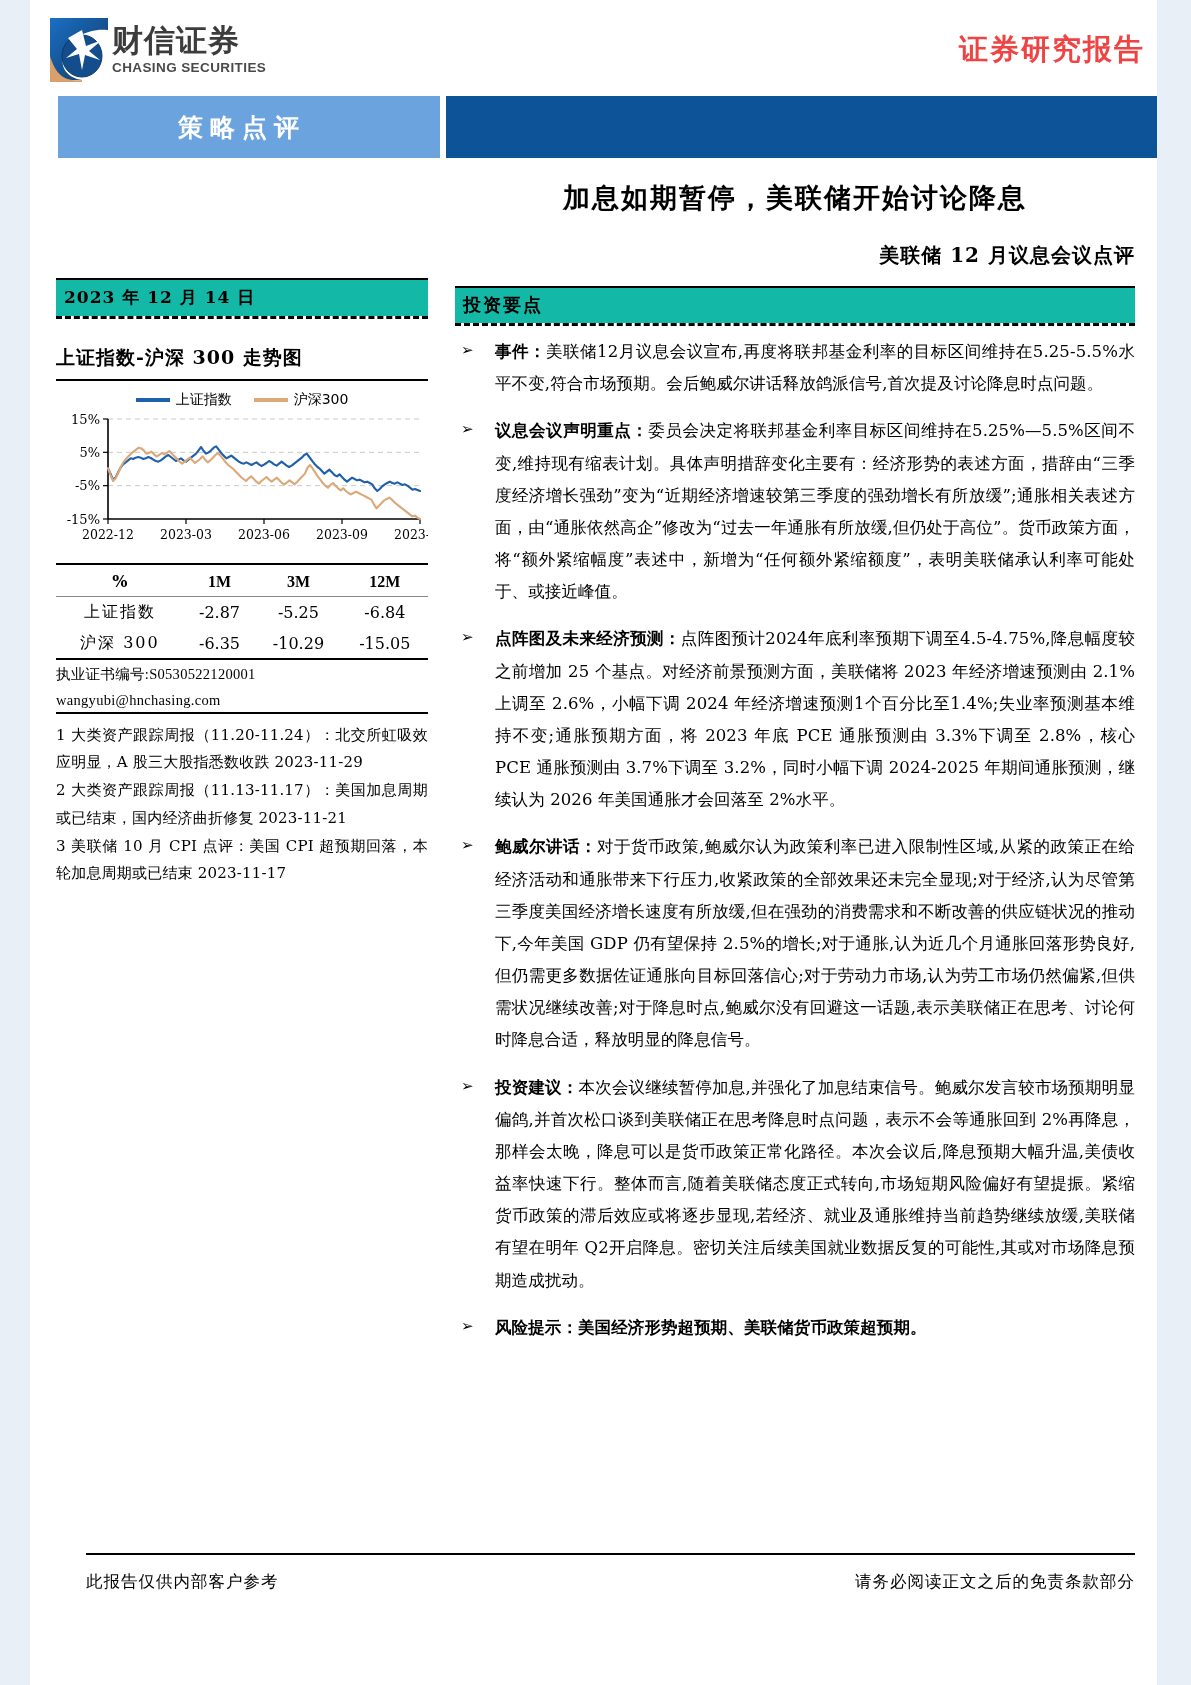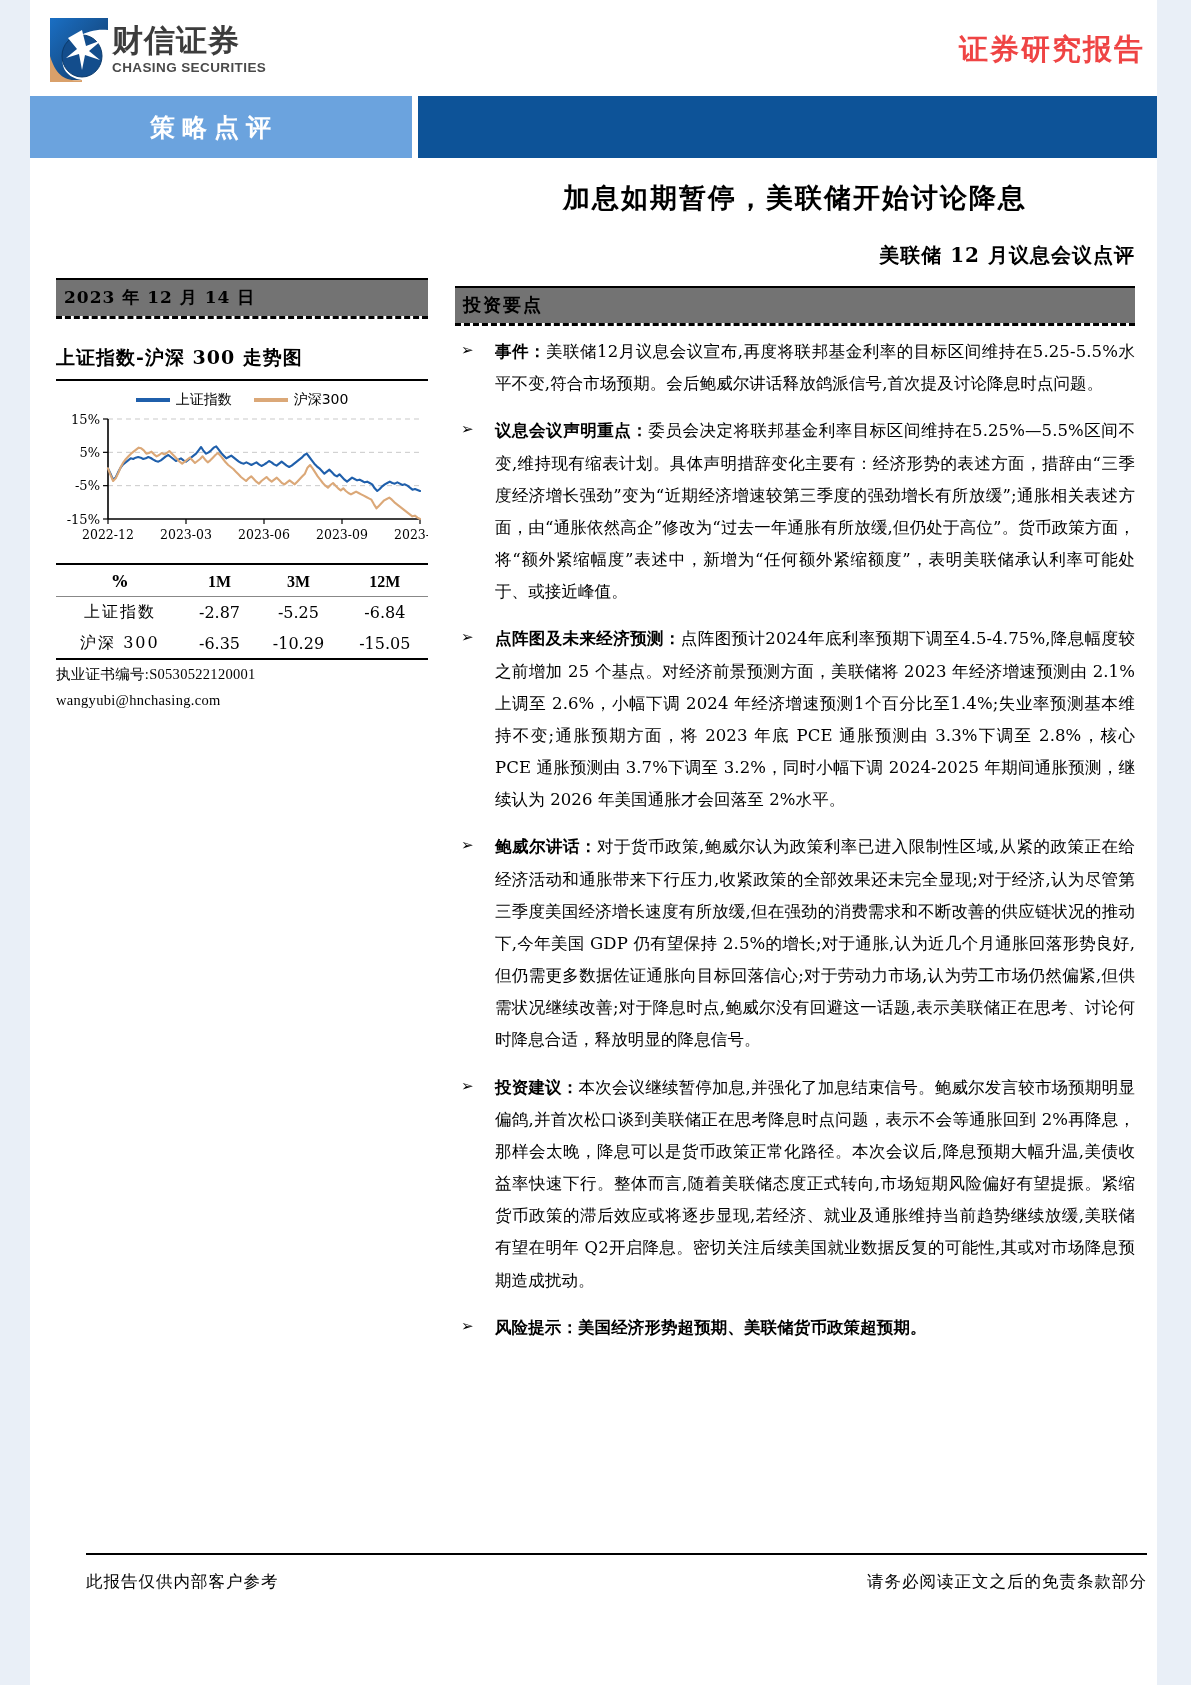--- a/index.html
+++ b/index.html
@@ -87,20 +87,21 @@
     color: #ef4444;
   }
 
   
   .band {
     position: absolute;
     left: 30px; right: 34px;
     top: 96px;
     height: 62px;
     display: flex;
+    padding-left: 28px;
   }
   .band-left {
     width: 382px;
     background: #6ba3de;
     display: flex;
     align-items: center;
   }
   .band-left span {
     margin-left: 120px;
     font-family: "DejaVu Serif", serif;
@@ -150,21 +151,21 @@
     top: 278px;
     width: 372px;
   }
   .rule-thick {
     border-top: 2.5px solid #000;
   }
   .rule-dash {
     border-top: 3px dashed #000;
   }
   .tinted {
-    background: #737373;
+    background: #14b8a6;
     padding: 6px 8px 7px 8px;
   }
   .date-text {
     font-family: "DejaVu Serif", serif;
     font-weight: bold;
     font-size: 17px;
     letter-spacing: 1px;
   }
   .sec-heading {
     font-family: "DejaVu Serif", serif;
@@ -310,21 +311,21 @@
   }
   .bullet-body b {
     font-weight: bold;
   }
   .bullet.compact { margin-bottom: 0; }
 
   
   .footer {
     position: absolute;
     left: 86px;
-    right: 44px;
+    right: 56px;
     bottom: 92px;
   }
   .footer-rule {
     border-top: 2.5px solid #000;
   }
   .footer-row {
     display: flex;
     justify-content: space-between;
     margin-top: 16px;
     font-family: "DejaVu Serif", serif;
@@ -451,20 +452,25 @@
           <td>-6.35</td>
           <td>-10.29</td>
           <td>-15.05</td>
         </tr>
       </tbody>
     </table>
 
     <div class="analyst-meta">执业证书编号:S0530522120001</div>
     <div class="analyst-meta">wangyubi@hnchasing.com</div>
 
+    <div class="related-list">
+      <div class="related-item">1  大类资产跟踪周报（11.20-11.24）：北交所虹吸效应明显，A 股三大股指悉数收跌 2023-11-29</div>
+      <div class="related-item">2  大类资产跟踪周报（11.13-11.17）：美国加息周期或已结束，国内经济曲折修复 2023-11-21</div>
+      <div class="related-item">3  美联储 10 月 CPI 点评：美国 CPI 超预期回落，本轮加息周期或已结束 2023-11-17</div>
+    </div>
   </div>
 
   <div class="right-col">
     <div class="points-head">
       <div class="tinted">
         <span class="points-title">投资要点</span>
       </div>
     </div>
     <div class="rule-dash"></div>
 

